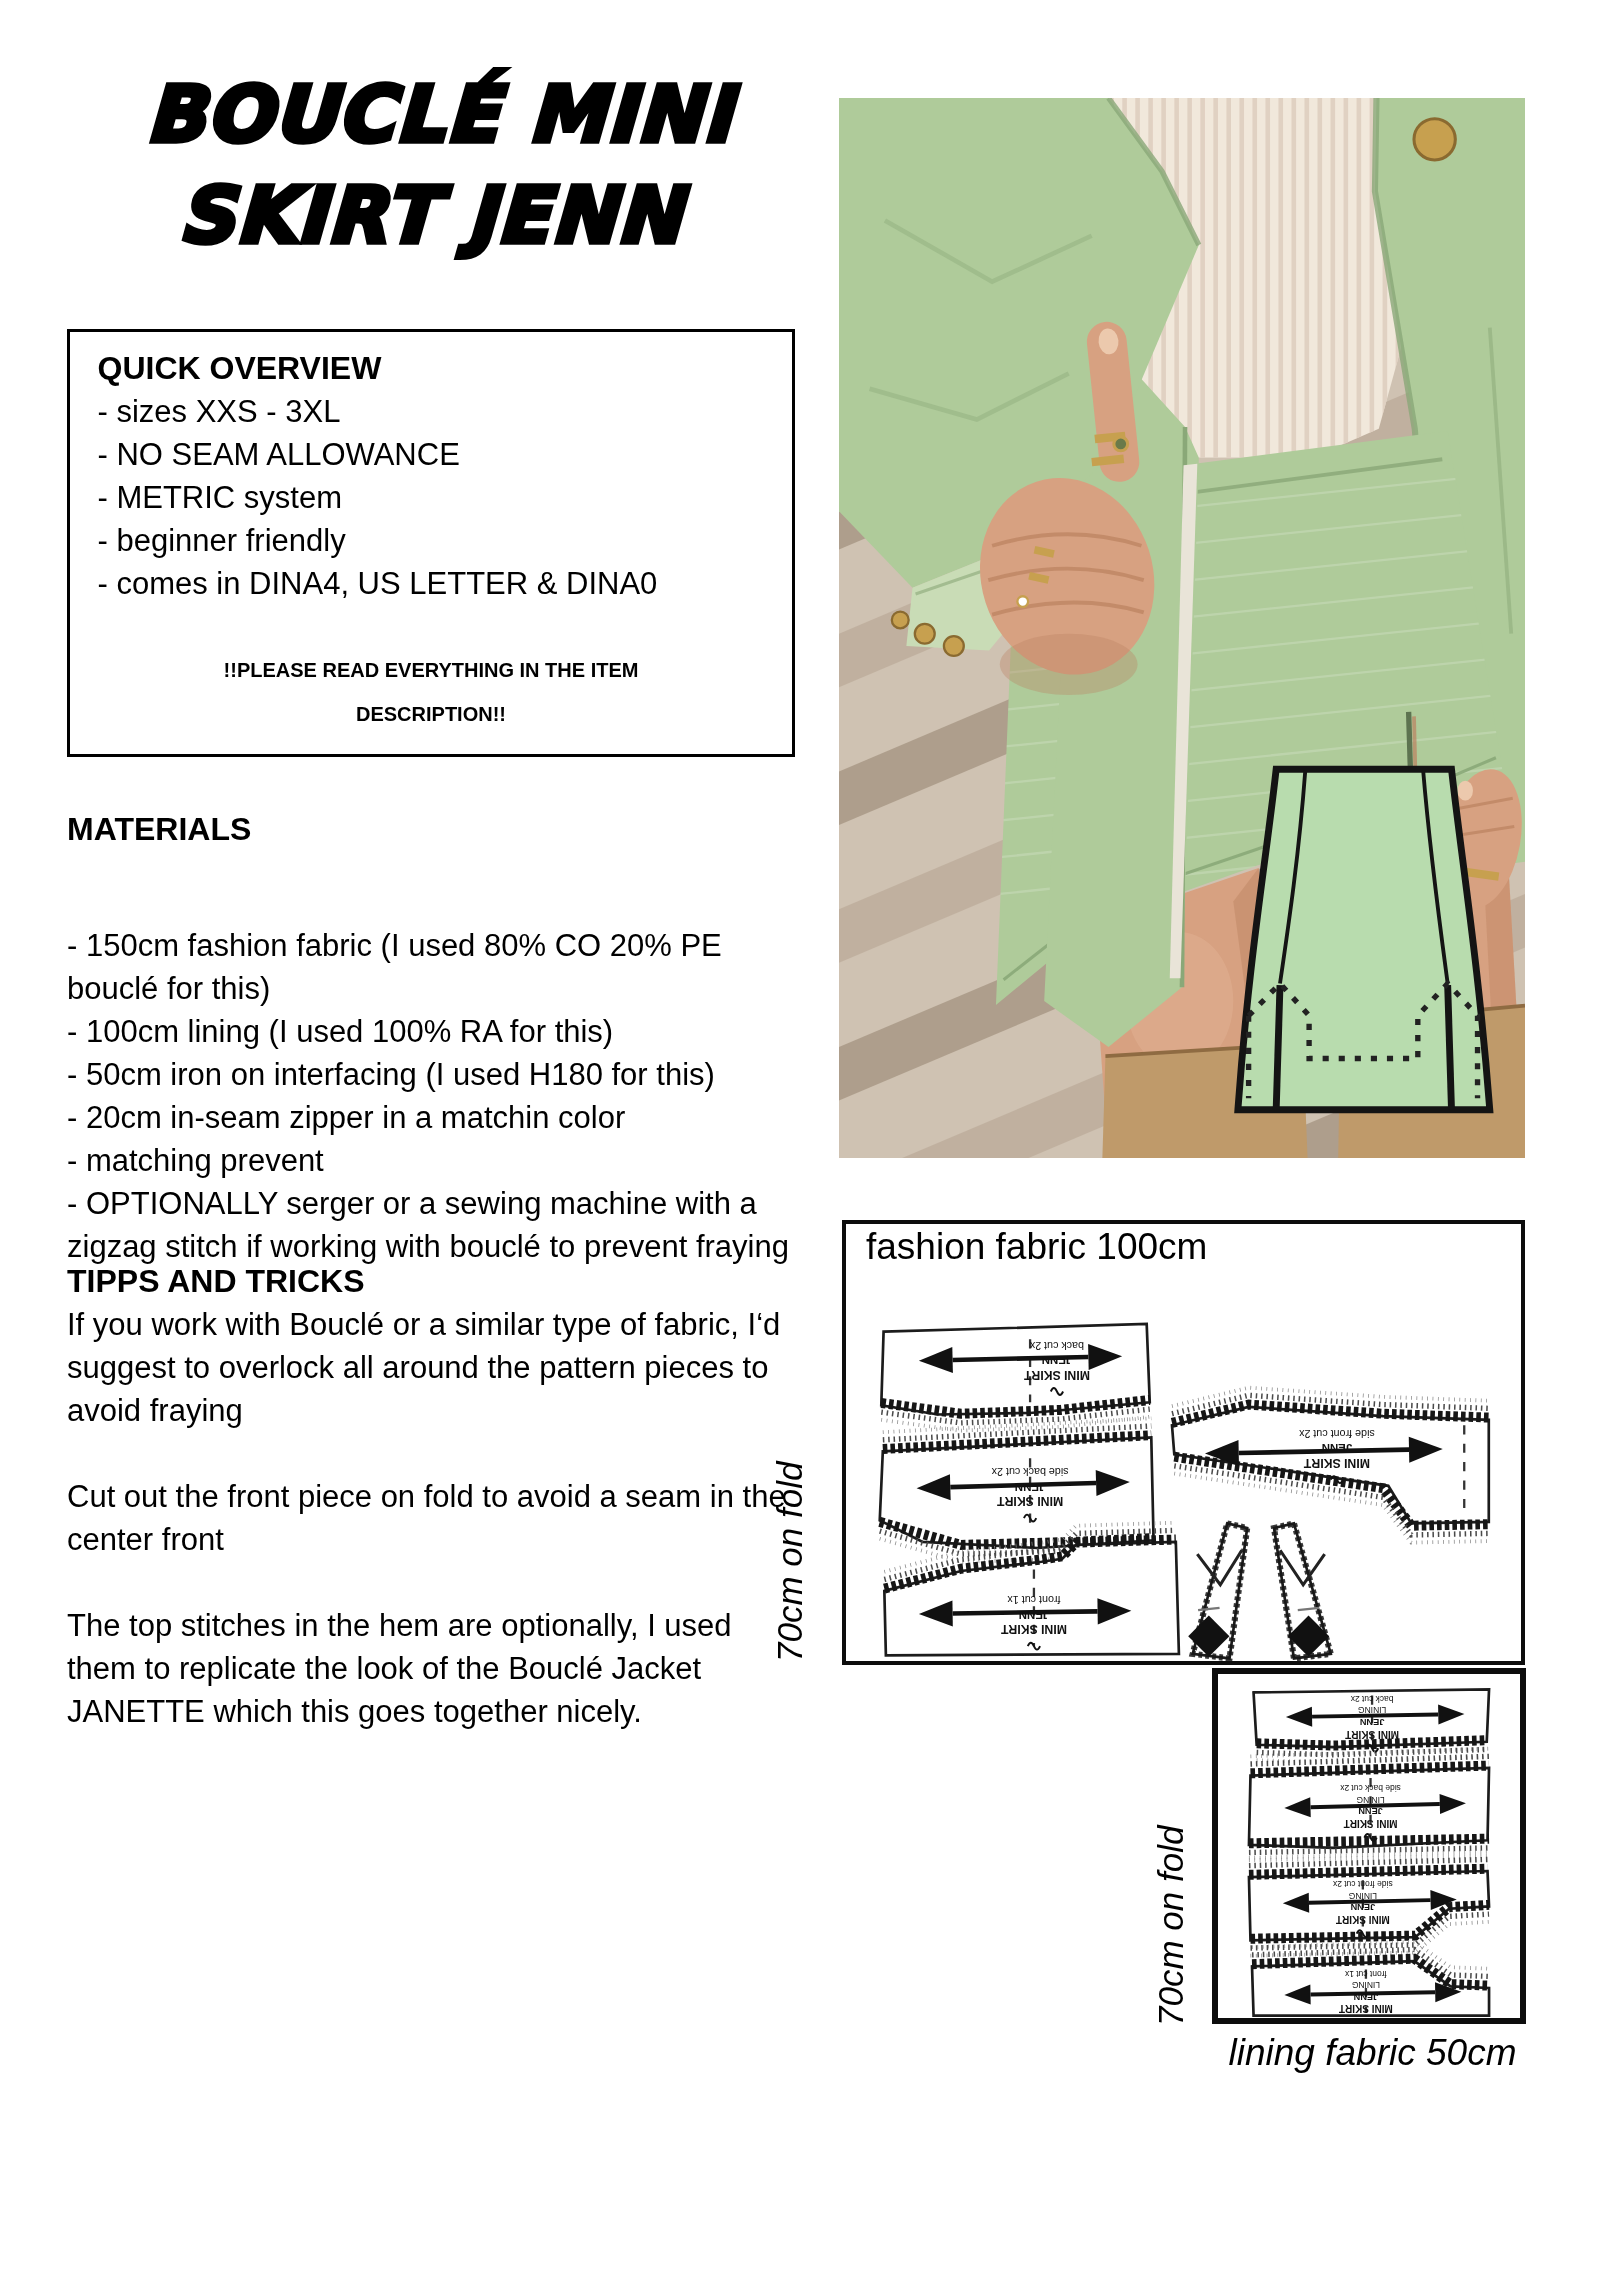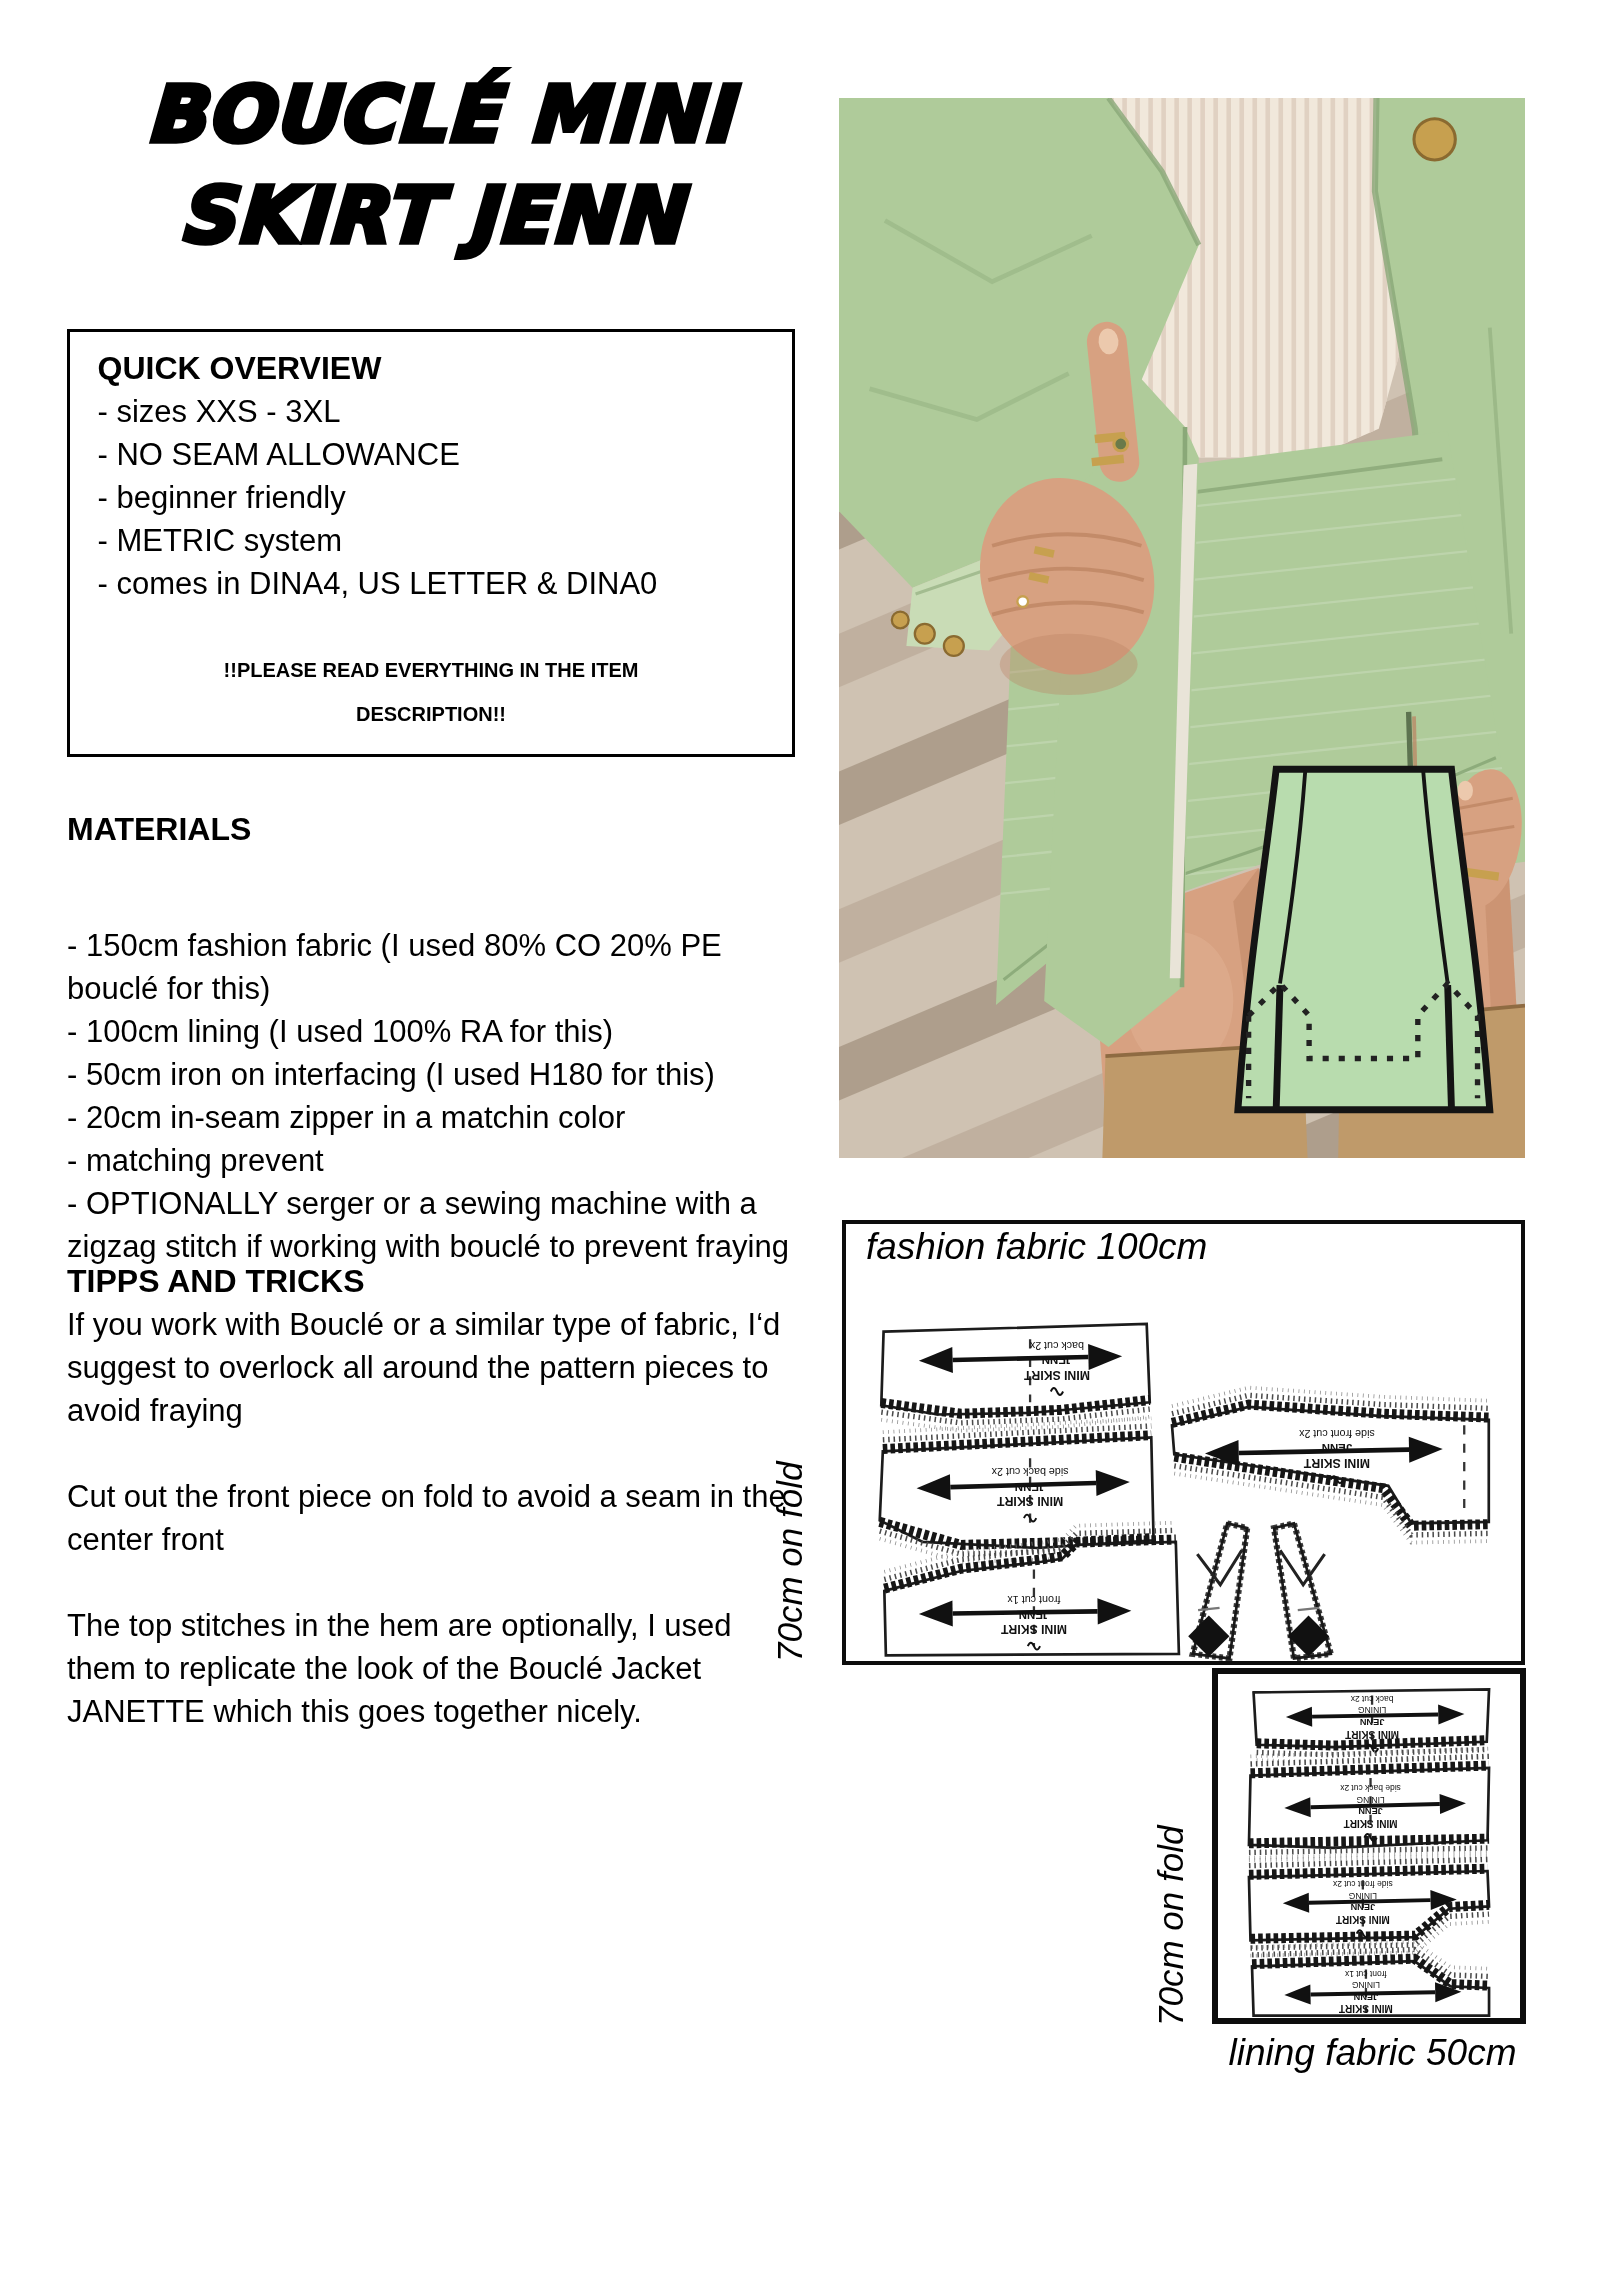--- a/index.html
+++ b/index.html
@@ -35,21 +35,21 @@
   .tipps p{margin:0 0 43px 0;}
   
   .photo{position:absolute; left:839px; top:98px; width:686px; height:1060px;}
   .photo svg{display:block; width:100%; height:100%;}
   
   .fabric-box{position:absolute; box-sizing:border-box; border:4.6px solid #0d0d0d; background:#fff;}
   .fabric-box.fashion{left:842px; top:1220px; width:683px; height:445px;}
   .fabric-box.lining{left:1212px; top:1668px; width:314px; height:356px; border-width:6.9px;}
   .fabric-box svg{position:absolute; left:0; top:0; width:100%; height:100%;}
   .fabric-caption{
-    position:absolute; left:20px; top:1.5px; font-style:italic; font-size:37px; white-space:nowrap; z-index:2;
+    position:absolute; left:20px; top:1.5px; font-size:37px; white-space:nowrap; z-index:2;
   }
   .fold-label{
     position:absolute; font-style:italic; font-size:35px; white-space:nowrap;
     transform-origin:0 0; transform:rotate(-90deg);
   }
   .fold-label.fashion-fold{left:770px; top:1662px; width:245px;}
   .fold-label.lining-fold{left:1151px; top:2026px; width:230px;}
   .lining-caption{
     position:absolute; left:1212px; top:2032px; width:321px; text-align:center;
     font-style:italic; font-size:37px;
@@ -60,22 +60,22 @@
 
 <div class="page">
 
   <h1 class="title"><span>BOUCLÉ MINI</span><br><span>SKIRT JENN</span></h1>
 
   <section class="overview-box">
     <div class="h">QUICK OVERVIEW</div>
     <div id="overview-list">
         <div>- sizes XXS - 3XL</div>
         <div>- NO SEAM ALLOWANCE</div>
+        <div>- METRIC system</div>
         <div>- beginner friendly</div>
-        <div>- METRIC system</div>
         <div>- comes in DINA4, US LETTER &amp; DINA0</div>
       </div>
     <div class="overview-warning"><span>!!PLEASE READ EVERYTHING IN THE ITEM</span><br><span>DESCRIPTION!!</span></div>
   </section>
 
   <section class="materials">
     <div class="h">MATERIALS</div>
     <div class="list" id="materials-list">
         <div>- 150cm fashion fabric (I used 80% CO 20% PE bouclé for this)</div>
         <div>- 100cm lining (I used 100% RA for this)</div>

